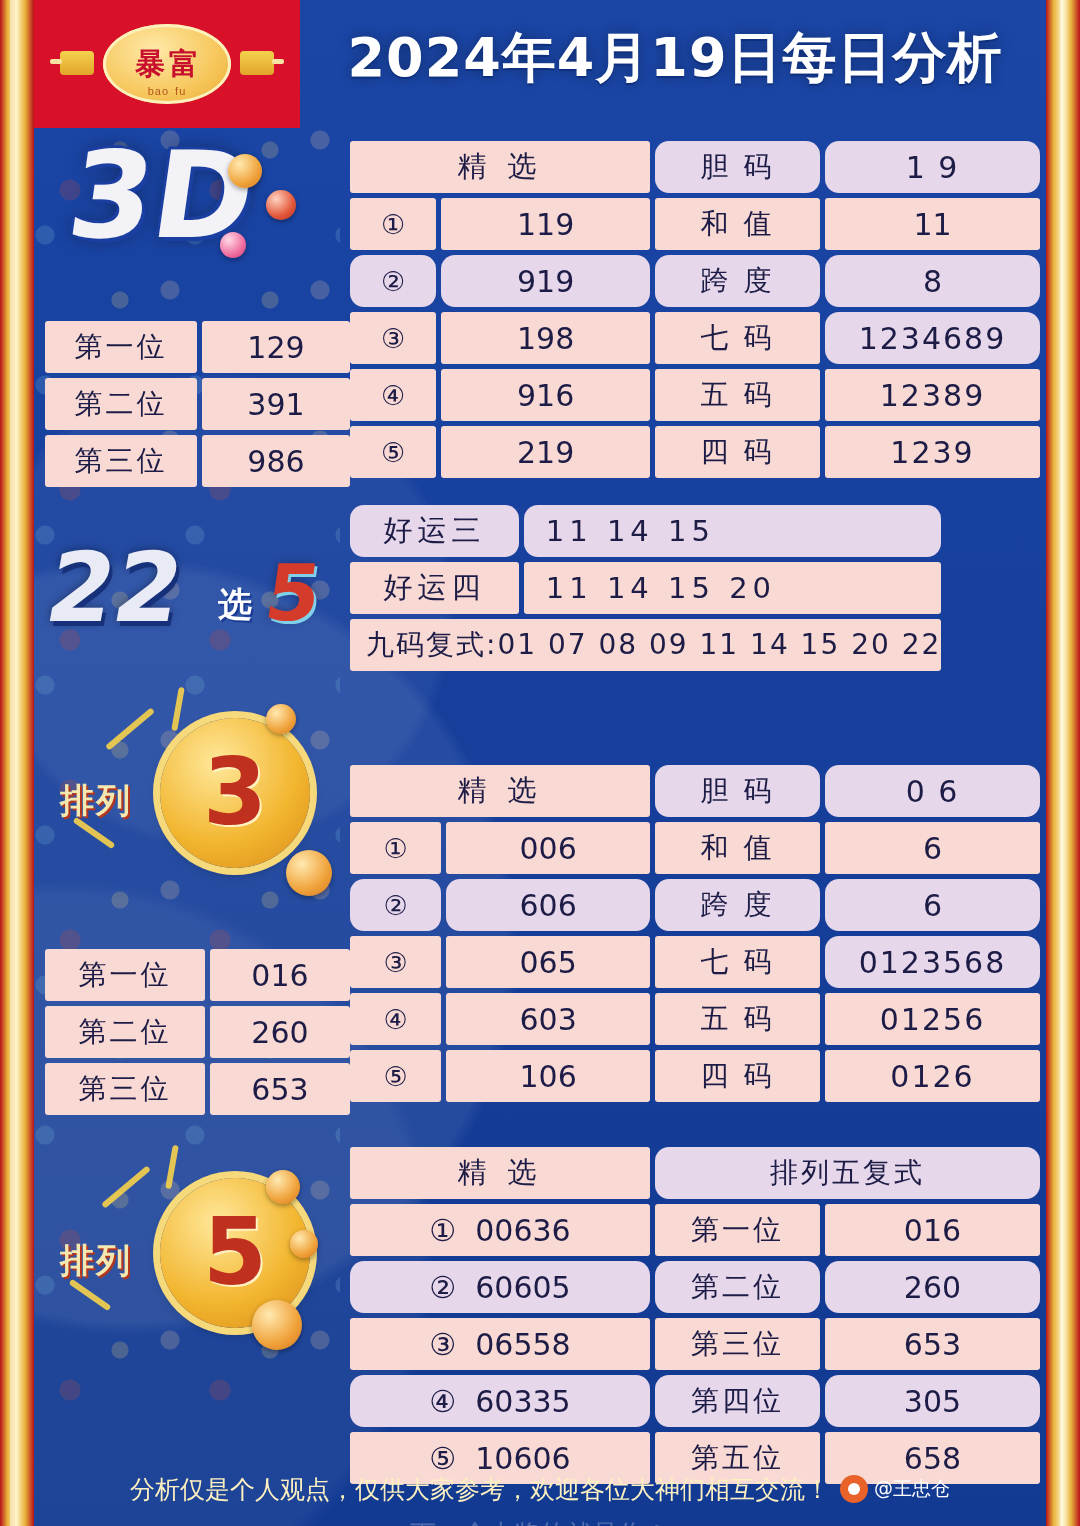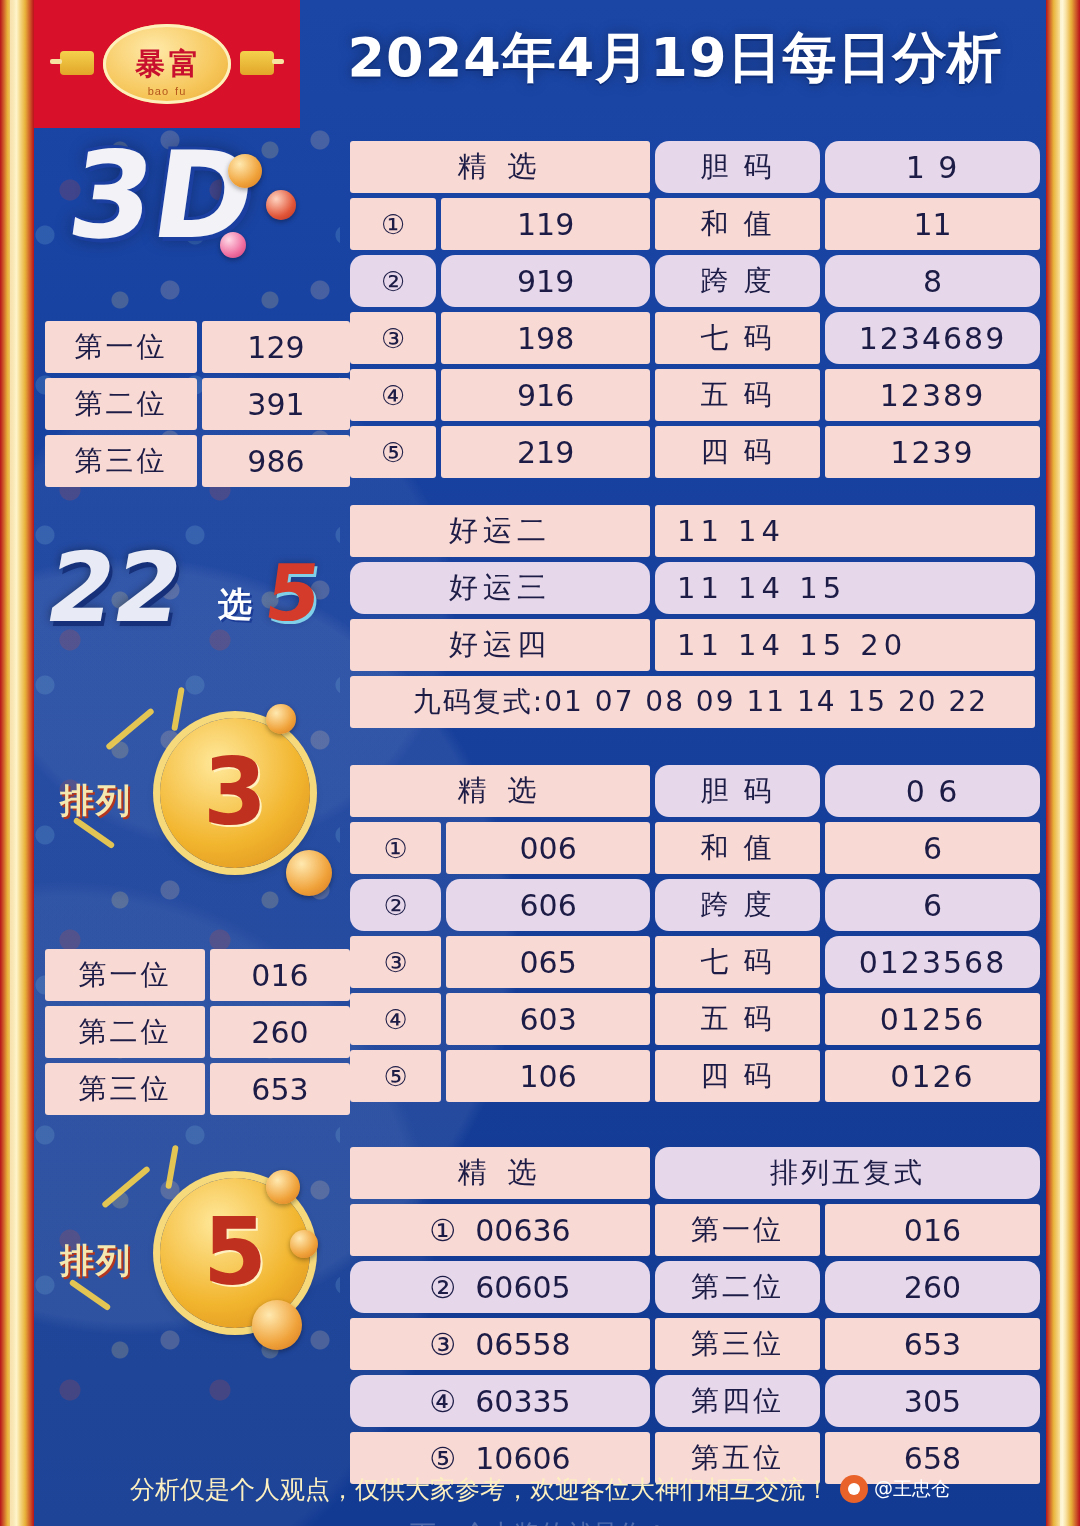--- a/index.html
+++ b/index.html
@@ -323,24 +323,20 @@
   </table>
 
 <div class="g22">
   <div class="g22-22">22</div>
   <div class="g22-mid">选</div>
   <div class="g22-5">5</div>
 </div>
 
 <table class="tbl" style="left:345px; top:500px;">
   <tbody>
-      <tr>
-    <td class="luck" style="width:300px">好运二</td>
-    <td class="series" style="width:380px">11 14</td>
-  </tr>
   <tr>
     <td class="luck lilac">好运三</td>
     <td class="series lilac">11 14 15</td>
   </tr>
   <tr>
     <td class="luck">好运四</td>
     <td class="series">11 14 15 20</td>
   </tr>
   <tr>
     <td class="nine" colspan="2">

